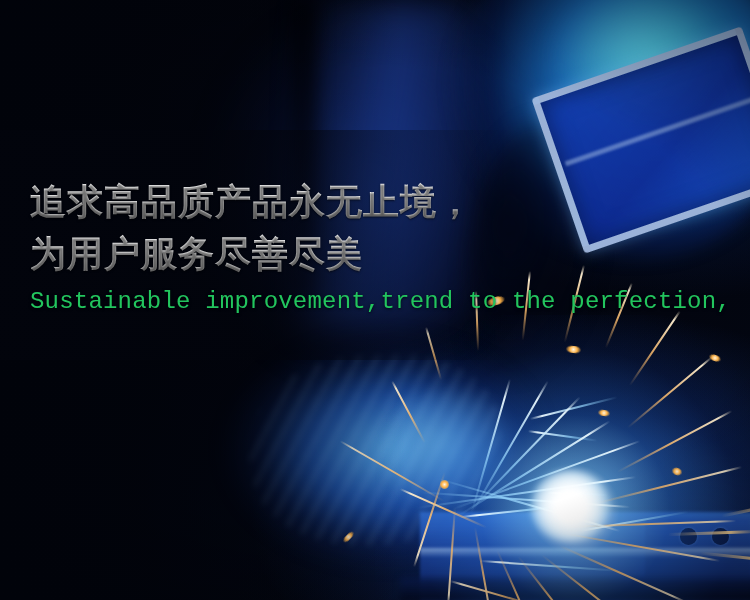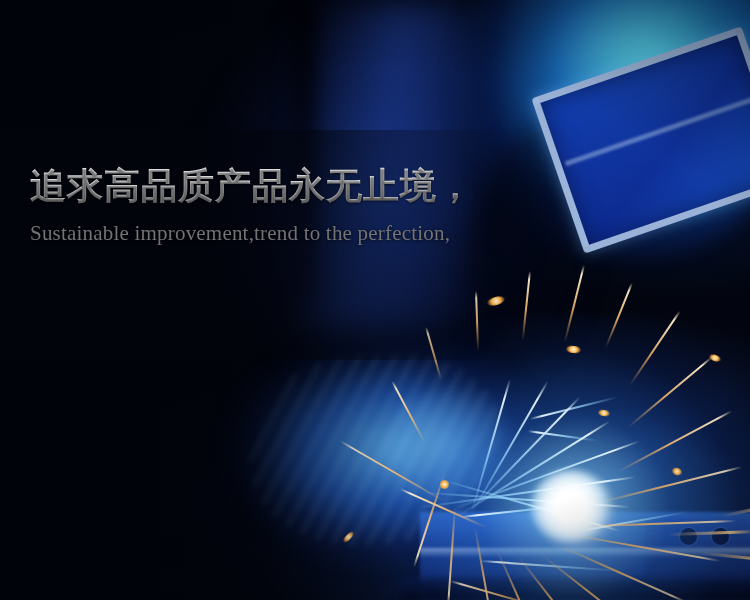--- a/index.html
+++ b/index.html
@@ -184,45 +184,45 @@
   }
   #text-scrim {
     left: 0; top: 130px; width: 520px; height: 230px;
     background: linear-gradient(90deg, rgba(2,4,12,0.92) 0%, rgba(2,4,12,0.70) 45%, rgba(2,4,12,0.0) 100%);
   }
 
   
   #copy {
     position: absolute;
     left: 30px;
-    top: 160px;
+    top: 176px;
     width: 680px;
     z-index: 40;
   }
   .zh-line {
     font-family: "Liberation Sans", "DejaVu Sans", sans-serif;
     font-weight: bold;
     font-size: 36px;
     line-height: 52px;
     letter-spacing: 1px;
     background: linear-gradient(180deg, #ffffff 0%, #fdfdfd 38%, #c9c9c9 72%, #a8a8a8 100%);
     -webkit-background-clip: text;
     background-clip: text;
     color: transparent;
     -webkit-text-fill-color: transparent;
     text-shadow: 0 1px 2px rgba(0,0,0,0.55);
     white-space: nowrap;
   }
   .en-line {
-    font-family: Liberation Serif, serif;
+    font-family: Liberation Mono, monospace;
     font-weight: normal;
-    font-size: 21px;
+    font-size: 24px;
     line-height: 31px;
     letter-spacing: 0.2px;
-    color: #737373;
+    color: #22c55e;
     text-shadow: 0 1px 3px rgba(0,0,0,0.75);
     white-space: nowrap;
   }
   #en-block { margin-top: 6px; }
 </style>
 </head>
 <body>
 
 <div id="banner">
 
@@ -297,18 +297,19 @@
       <div class="ember" style="left: 318px; top: 180px; width: 12px; height: 6px; transform: rotate(8deg);"></div>
       <div class="ember" style="left: 66px; top: 300px; width: 5px; height: 14px; transform: rotate(44deg);"></div>
     </div>
   <div class="layer" id="arc-core"></div>
 
   <div class="layer" id="vignette"></div>
   <div class="layer" id="text-scrim"></div>
 
   <div id="copy">
     <div class="zh-line">追求高品质产品永无止境，</div>
+    <div class="zh-line">为用户服务尽善尽美</div>
     <div id="en-block">
       <div class="en-line">Sustainable improvement,trend to the perfection,</div>
     </div>
   </div>
 
 </div>
 
 </body></html>

